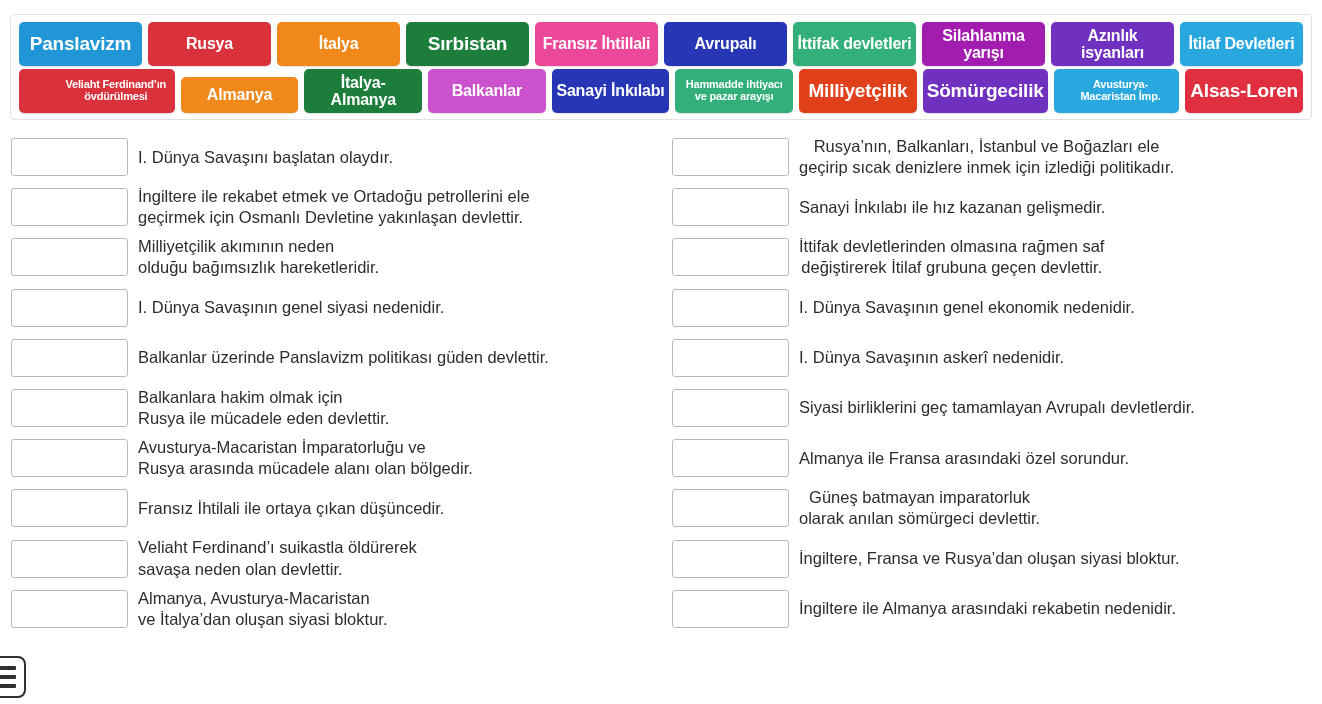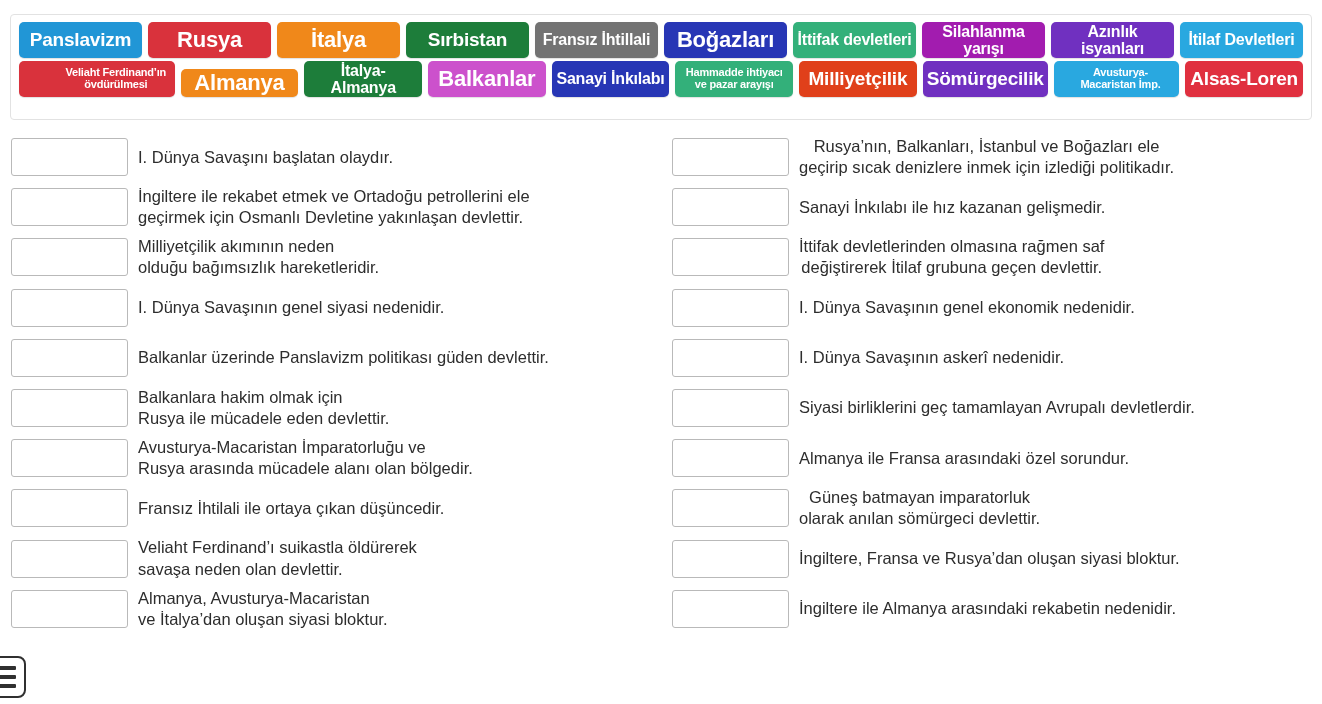--- a/index.html
+++ b/index.html
@@ -25,41 +25,41 @@
     height: 106px;
     box-sizing: border-box;
     border: 1px solid #e2e2e2;
     border-radius: 4px;
     background: #ffffff;
     padding: 7px 8px;
   }
   .tile-row {
     display: flex;
     gap: 6px;
-    height: 36px;
+    height: 44px;
     margin-bottom: 3px;
   }
   .tile {
     flex: 1 1 0;
     border-radius: 5px;
     color: #ffffff;
     display: flex;
     align-items: center;
     justify-content: center;
     text-align: center;
     font-weight: bold;
     line-height: 1.08;
     padding: 2px 4px;
     box-sizing: border-box;
     cursor: grab;
     user-select: none;
     letter-spacing: -0.2px;
     box-shadow: 0 1px 1px rgba(0,0,0,0.12);
   }
-  .fs-xl { font-size: 22px; }
+  .fs-xl { font-size: 16px; }
   .fs-lg { font-size: 19px; }
   .fs-md { font-size: 16px; }
   .fs-xs { font-size: 11px; }
 
   
   #answer-area {
     position: absolute;
     left: 0;
     top: 132px;
     width: 1322px;
@@ -130,22 +130,22 @@
 </style>
 </head>
 <body>
 
 <div id="tile-tray">
   <div class="tile-row" id="tile-row-1">
       <div class="tile fs-lg" style="background: rgb(33, 150, 214);">Panslavizm</div>
       <div class="tile fs-xl" style="background: rgb(217, 50, 60);">Rusya</div>
       <div class="tile fs-xl" style="background: rgb(240, 136, 26);">İtalya</div>
       <div class="tile fs-lg" style="background: rgb(29, 125, 58);">Sırbistan</div>
-      <div class="tile fs-md" style="background: #737373;">Fransız İhtillali</div>
-      <div class="tile fs-xl" style="background: rgb(39, 54, 181);">Boğazları</div>
+      <div class="tile fs-md" style="background: #ec4899;">Fransız İhtillali</div>
+      <div class="tile fs-xl" style="background: rgb(39, 54, 181);">Avrupalı</div>
       <div class="tile fs-md" style="background: rgb(51, 176, 122);">İttifak
 devletleri</div>
       <div class="tile fs-md" style="background: #a21caf; text-align: center;">Silahlanma
 yarışı</div>
       <div class="tile fs-md" style="background: rgb(112, 48, 192);">Azınlık
 isyanları</div>
       <div class="tile fs-md" style="background: rgb(41, 168, 224);">İtilaf Devletleri</div>
     </div>
   <div class="tile-row" id="tile-row-2">
       <div class="tile fs-xs" style="background: rgb(217, 50, 60); padding-left: 42px;">Veliaht Ferdinand’ın

